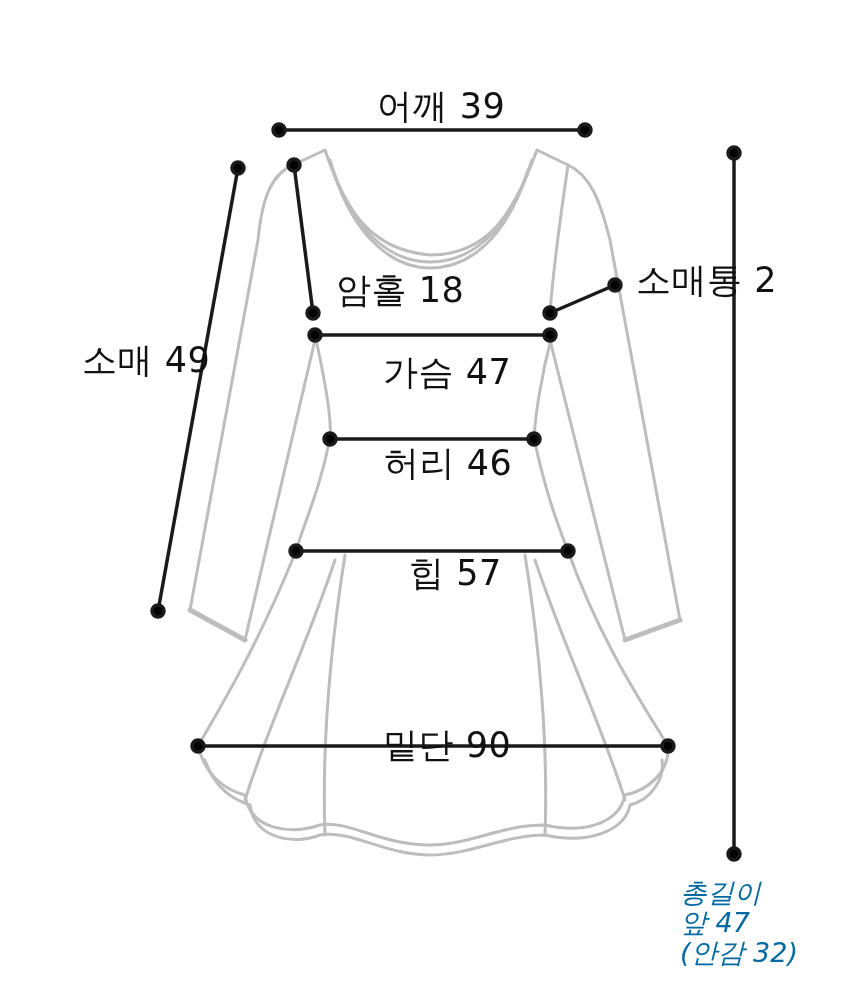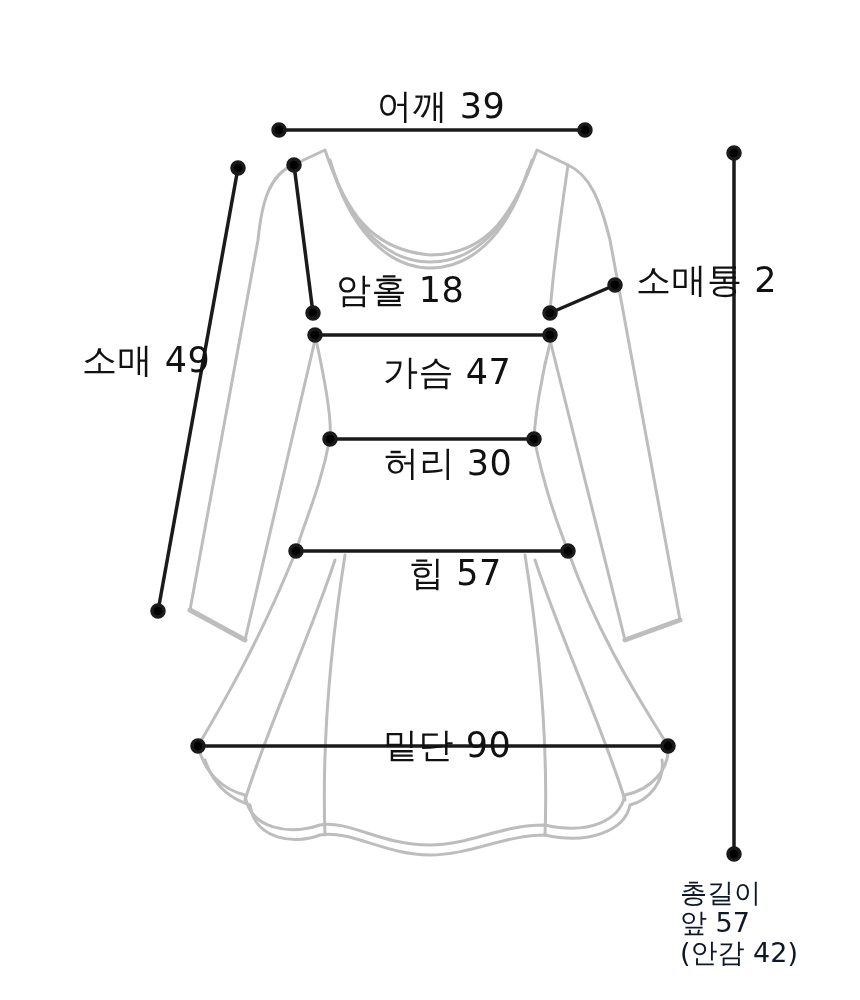--- a/index.html
+++ b/index.html
@@ -1,19 +1,19 @@
 <!DOCTYPE html>
 <html><head>
 <meta charset="utf-8">
 <style>
   html, body { margin:0; padding:0; background:#ffffff; }
   body { width:860px; height:1000px; position:relative; overflow:hidden; font-family:"DejaVu Sans", sans-serif; }
   svg.garment { position:absolute; left:0; top:0; width:860px; height:1000px; }
   .lbl { position:absolute; font-size:35px; color:#111; white-space:nowrap; line-height:1; letter-spacing:0.5px; }
-  .total { position:absolute; left:680px; top:878px; font-size:27px; color:#0f172a; line-height:30px; }
+  .total { position:absolute; left:680px; top:878px; font-size:27px; color:#0369a1; line-height:30px;font-style:italic; }
   .total div { white-space:nowrap; }
 </style>
 </head>
 <body>
 
 <svg class="garment" viewBox="0 0 860 1000">
   <g fill="none" stroke="#bdbdbd" stroke-width="3" stroke-linecap="round" stroke-linejoin="round">
 
     <path d="M293 165 C270 175 262 200 258 240 L190 610 L245 640 L315 340"></path>
     <path d="M190 610 L245 640" stroke-width="5"></path>
@@ -77,21 +77,21 @@
     <circle cx="734" cy="153" r="6"></circle>
       <circle cx="734" cy="854" r="6"></circle>
   </g>
 </svg>
 
 <div class="lbl" style="left:377px; top:89px;">어깨 39</div>
 <div class="lbl" style="left:336px; top:273px;">암홀 18</div>
 <div class="lbl" style="left:636px; top:263px;">소매통 2</div>
 <div class="lbl" style="left:82px; top:343px;">소매 49</div>
 <div class="lbl" style="left:383px; top:343px;margin-top:12px;">가슴 47</div>
-<div class="lbl" style="left:384px; top:446px;">허리 30</div>
+<div class="lbl" style="left:384px; top:446px;">허리 46</div>
 <div class="lbl" style="left:397px; top:556px;margin-left:12px;">힙 57</div>
 <div class="lbl" style="left:383px; top:728px;">밑단 90</div>
 
 <div class="total">
   <div>총길이</div>
-  <div>앞 57</div>
-  <div>(안감 42)</div>
+  <div>앞 47</div>
+  <div>(안감 32)</div>
 </div>
 
 </body></html>

